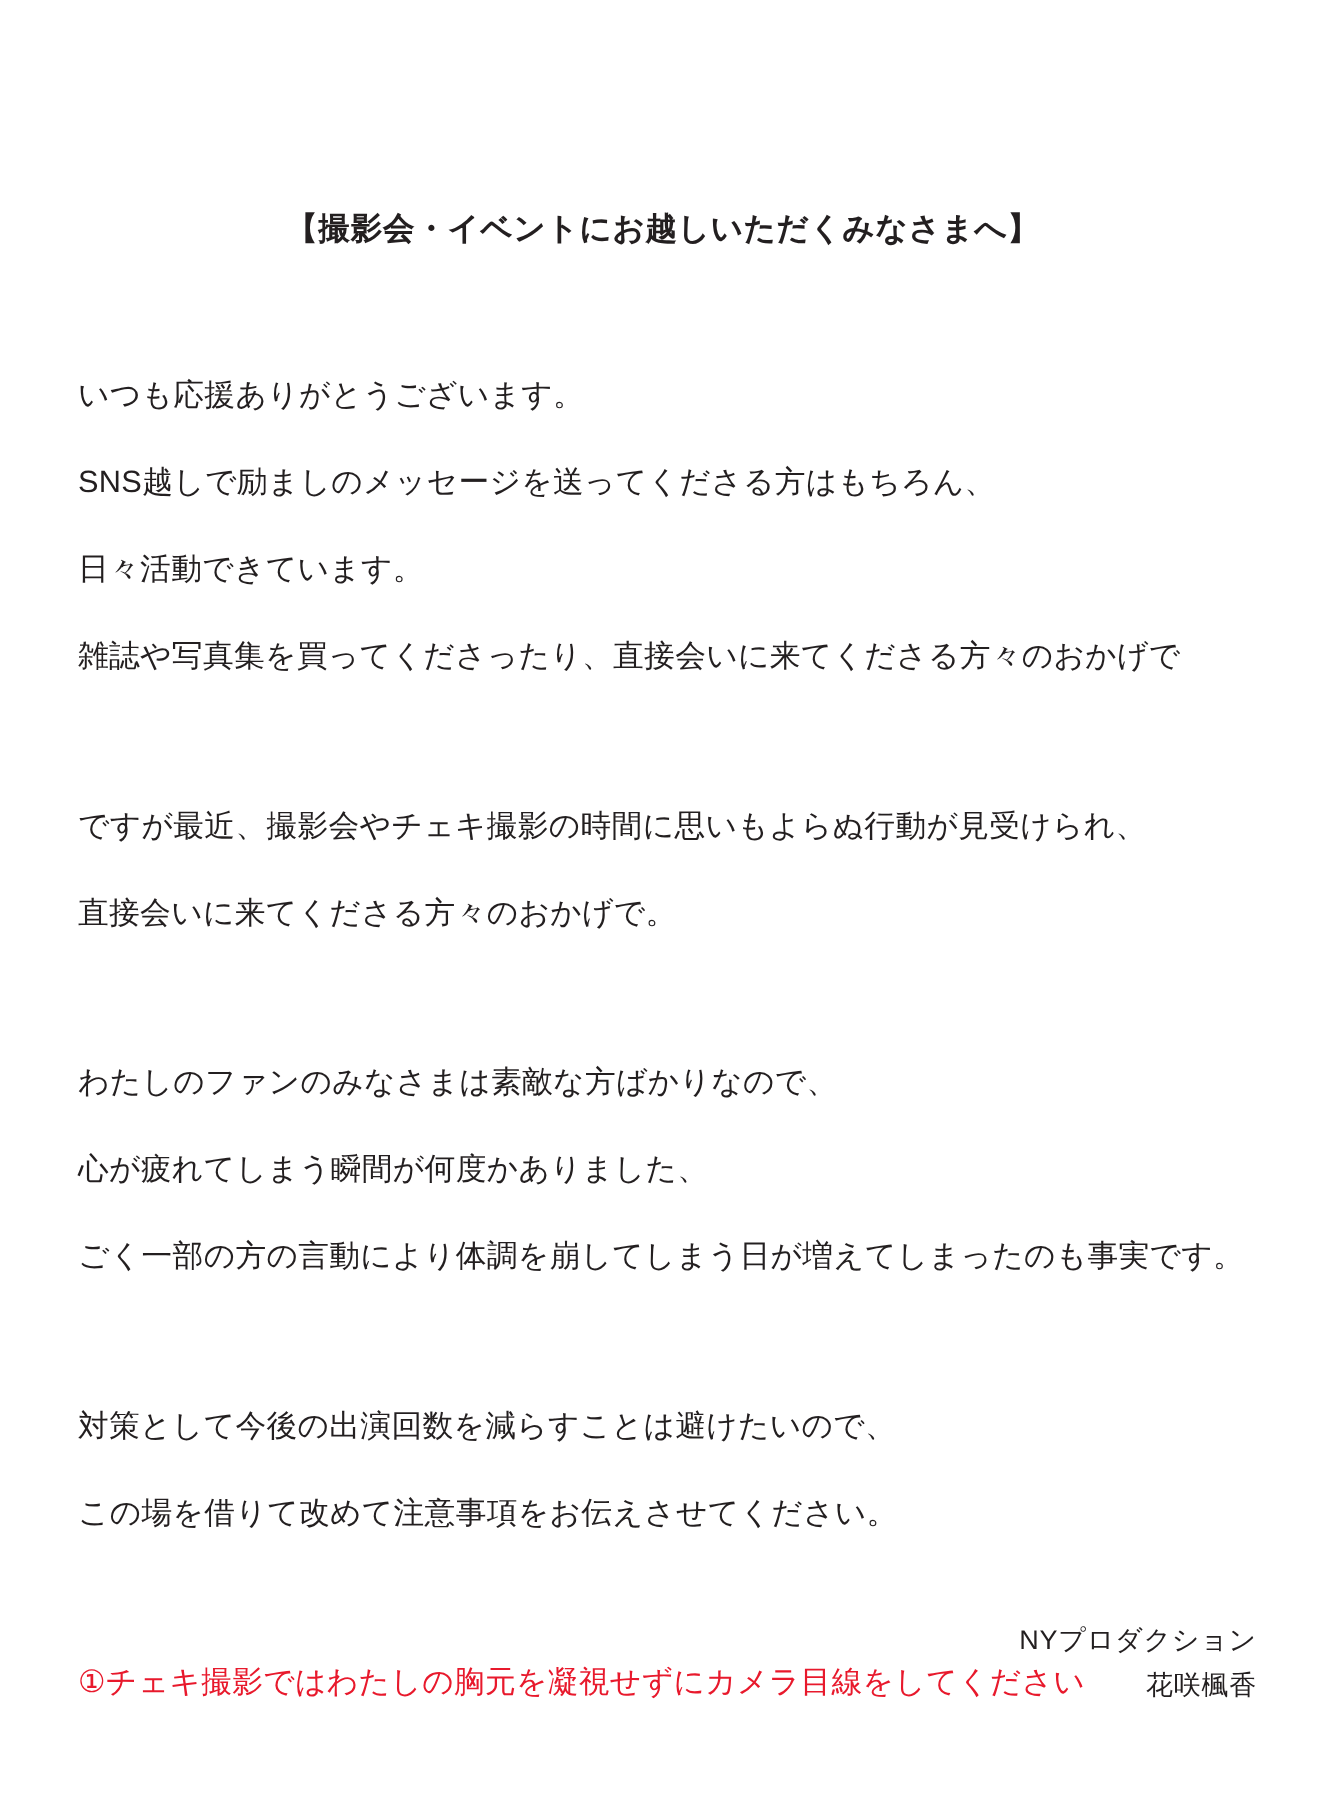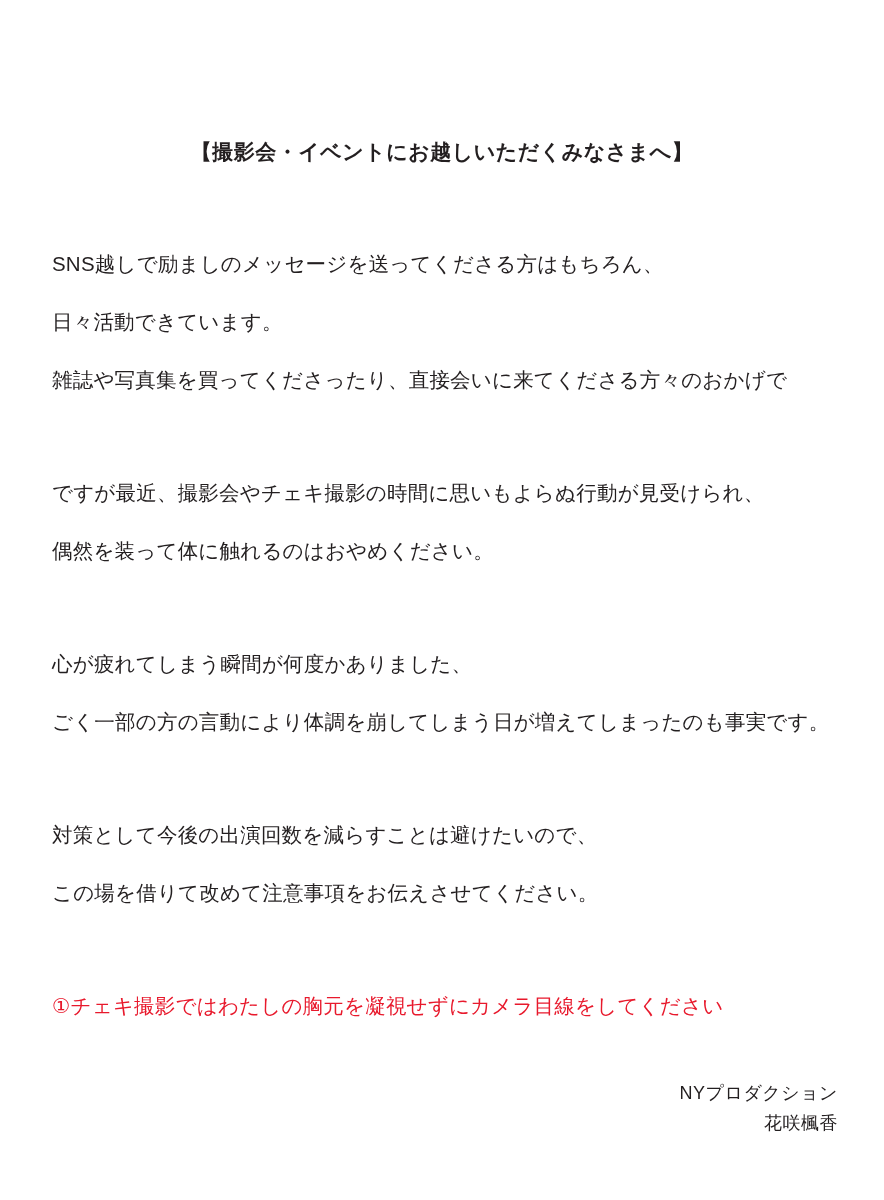--- a/index.html
+++ b/index.html
@@ -65,31 +65,33 @@
 </head>
 <body>
 
 <div class="page">
 
   <h1 class="doc-title">【撮影会・イベントにお越しいただくみなさまへ】</h1>
 
   <div class="body-block">
 
     <p class="para">
+      <span class="line">いつも応援ありがとうございます。</span>
       <span class="line">SNS越しで励ましのメッセージを送ってくださる方はもちろん、</span>
       <span class="line">日々活動できています。</span>
       <span class="line">雑誌や写真集を買ってくださったり、直接会いに来てくださる方々のおかげで</span>
     </p>
 
     <p class="para">
       <span class="line">ですが最近、撮影会やチェキ撮影の時間に思いもよらぬ行動が見受けられ、</span>
-      <span class="line">偶然を装って体に触れるのはおやめください。</span>
+      <span class="line">直接会いに来てくださる方々のおかげで。</span>
     </p>
 
     <p class="para">
+      <span class="line">わたしのファンのみなさまは素敵な方ばかりなので、</span>
       <span class="line">心が疲れてしまう瞬間が何度かありました、</span>
       <span class="line">ごく一部の方の言動により体調を崩してしまう日が増えてしまったのも事実です。</span>
     </p>
 
     <p class="para">
       <span class="line">対策として今後の出演回数を減らすことは避けたいので、</span>
       <span class="line">この場を借りて改めて注意事項をお伝えさせてください。</span>
     </p>
 
     <p class="para red">

